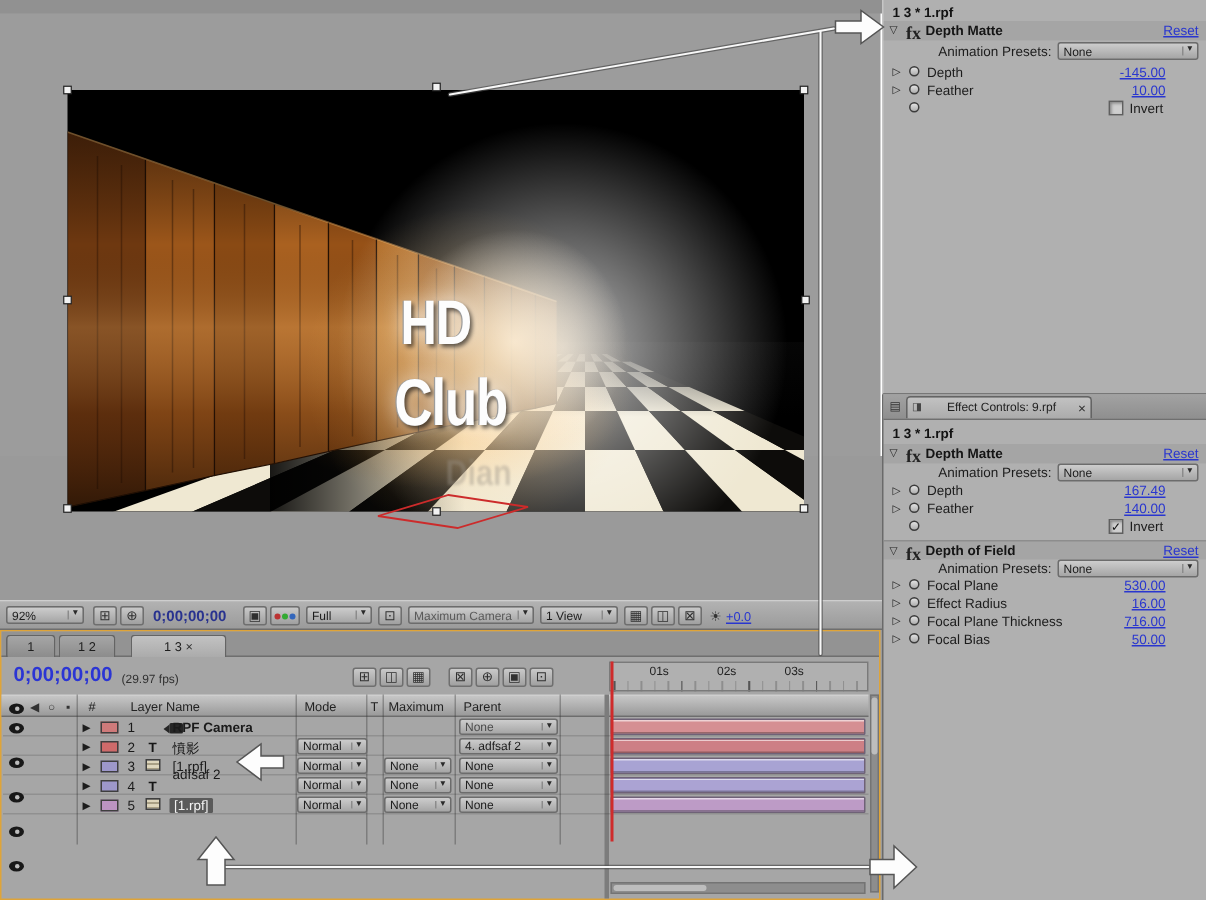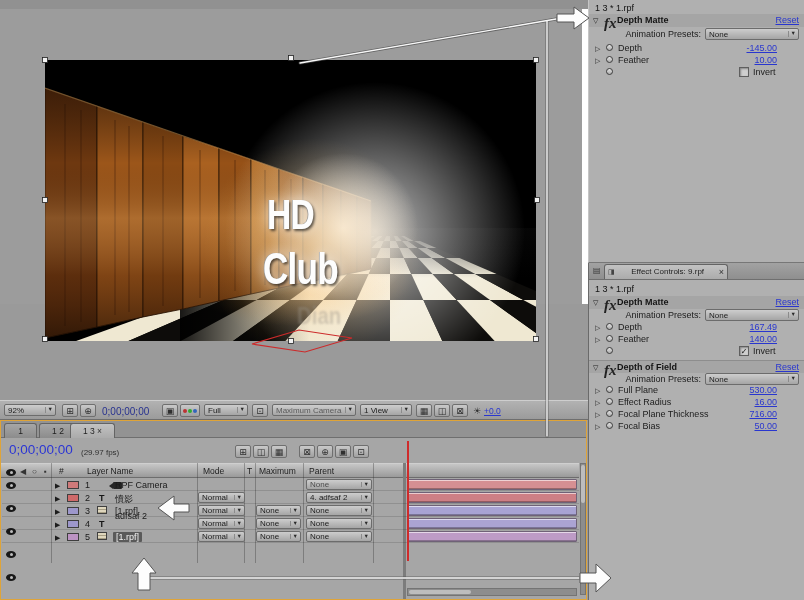--- a/index.html
+++ b/index.html
@@ -1,52 +1,52 @@
 <!DOCTYPE html>
 <html><head>
 <meta charset="utf-8">
 <style>
   *{margin:0;padding:0;box-sizing:border-box}
   html,body{width:804px;height:600px;overflow:hidden}
   body{font-family:"Liberation Sans","DejaVu Sans",sans-serif;font-size:9px;color:#1a1a1a;background:#9a9a9a}
   .p{position:absolute}
-  .b{font-weight:normal}
+  .b{font-weight:bold}
   .val{color:#2936cf;text-decoration:underline;font-size:9px}
   .lnk{color:#2936cf;text-decoration:underline;font-size:9px;cursor:pointer}
   .tw{font-size:7px;color:#1d1d1d;line-height:1}
   .sw{display:inline-block;width:7px;height:7px;border:1px solid #3c3c3c;border-radius:50%;background:linear-gradient(#e2e2e2,#aeaeae)}
   .chk{position:absolute;width:10px;height:10px;background:#cfcfcf;border:1px solid #5f5f5f;box-shadow:inset 1px 1px 2px rgba(0,0,0,.35);font-size:8px;line-height:9px;text-align:center;color:#0e0e0e;font-weight:bold}
   .dd{position:absolute;display:flex;align-items:center;background:linear-gradient(#cdcdcd,#a5a5a5);border:1px solid #6c6c6c;border-radius:2px;padding:0 2px 0 3px;font-size:8px;color:#1c1c1c;height:12px}
   .dd .tx{flex:1 1 auto;white-space:nowrap;overflow:hidden}
   .dd .ar{font-size:5.5px;color:#2a2a2a;margin-left:2px;border-left:1px solid #8b8b8b;padding-left:2px;line-height:1}
   .icbtn{position:absolute;display:flex;align-items:center;justify-content:center;background:linear-gradient(#c9c9c9,#a0a0a0);border:1px solid #6f6f6f;border-radius:2px;color:#2f2f2f;font-size:9px}
   .eye{display:inline-block;width:10px;height:7px;background:#181818;border-radius:50%;position:relative}
   .eye::after{content:"";position:absolute;left:3.5px;top:2px;width:3px;height:3px;border-radius:50%;background:#bdbdbd}
   .cam{display:inline-block;width:9px;height:7px;background:#262626;position:relative;border-radius:1px;margin-left:4px}
   .cam::before{content:"";position:absolute;left:-4px;top:0.5px;border-top:3px solid transparent;border-bottom:3px solid transparent;border-right:4px solid #262626}
   .foot{display:inline-block;width:10px;height:8px;border:1px solid #3f3f3f;background:repeating-linear-gradient(180deg,#ded6bd 0 2px,#a89f85 2px 3px)}
   .tico{font-size:9px;font-weight:bold;color:#161616}
   .vsep{position:absolute;width:1px;background:rgba(50,50,50,.35)}
   .tab{position:absolute;height:15px;line-height:14px;text-align:center;font-size:8.5px;color:#1e1e1e;background:linear-gradient(#a6a6a6,#8c8c8c);border:1px solid #646464;border-bottom:none;border-radius:3px 3px 0 0}
   .tab.on{background:linear-gradient(#c2c2c2,#ababab)}
   .fxname{font-weight:bold;font-size:9px;color:#141414}
-  .fxg{font-style:italic;font-weight:bold;font-family:"Liberation Serif","DejaVu Serif",serif;font-size:15px;color:#222}
+  .fxg{font-weight:bold;font-family:"Liberation Serif","DejaVu Serif",serif;font-size:12px;color:#222}
   .plabel{font-size:9px;color:#1c1c1c}
   .hcol{font-size:8.5px;color:#222}
   .bar{position:absolute;height:11px;border:1px solid #6f6277;box-shadow:inset 0 1px 0 rgba(255,255,255,.6),inset 0 -1px 0 rgba(0,0,0,.28);border-radius:1px}
   .chip{position:absolute;width:12px;height:8px;border:1px solid #3e3e3e}
   .selname{background:#5a5a5a;color:#f2f2f2;padding:0 3px;border-radius:1px}
   .rowline{position:absolute;left:1px;width:577px;height:13px;border-bottom:1px solid rgba(0,0,0,.13)}
 </style>
 </head>
 <body>
 
 <div id="root" class="p" style="left:0;top:0;width:804px;height:600px;background:#9a9a9a">
 
-  <div class="p" style="left:0;top:0;width:588px;height:304px;background:#9c9c9c;border-right:6px solid #ffffff">
+  <div class="p" style="left:0;top:0;width:588px;height:304px;background:#9c9c9c;border-right:1px solid #ffffff">
     <div class="p" style="left:0;top:0;width:588px;height:9px;background:#919191"></div>
 
     <div class="p" style="left:45px;top:60px;width:491px;height:281px;background:#000;overflow:hidden">
 
       <svg class="p" style="left:0;top:0" width="491" height="281">
         <defs>
           <linearGradient id="fadeH" x1="0" y1="0" x2="0" y2="1">
             <stop offset="0" stop-color="#060606" stop-opacity="0.95"></stop>
             <stop offset="1" stop-color="#060606" stop-opacity="0"></stop>
           </linearGradient>
@@ -343,21 +343,21 @@
       <span class="p lnk" style="right:6px;top:1px">Reset</span>
     </div>
     <div class="p plabel" style="left:0;top:111px;width:112px;text-align:right">Animation Presets:</div>
     <div class="dd" style="left:116px;top:110px;width:94px">
         <span class="tx">None</span>
         <span class="ar">▼</span>
       </div>
     <div>
       <span class="p tw" style="left:6px;top:124px">▷</span>
       <span class="sw p" style="left:17px;top:123px"></span>
-      <span class="p plabel" style="left:29px;top:122px">Full Plane</span>
+      <span class="p plabel" style="left:29px;top:122px">Focal Plane</span>
       <span class="p val" style="right:27px;top:122px">530.00</span>
     </div>
     <div>
       <span class="p tw" style="left:6px;top:136px">▷</span>
       <span class="sw p" style="left:17px;top:135px"></span>
       <span class="p plabel" style="left:29px;top:134px">Effect Radius</span>
       <span class="p val" style="right:27px;top:134px">16.00</span>
     </div>
     <div>
       <span class="p tw" style="left:6px;top:148px">▷</span>
@@ -370,21 +370,21 @@
       <span class="sw p" style="left:17px;top:159px"></span>
       <span class="p plabel" style="left:29px;top:158px">Focal Bias</span>
       <span class="p val" style="right:27px;top:158px">50.00</span>
     </div>
   </div>
 
   <div class="p" style="left:0;top:420px;width:587px;height:180px;background:#a6a6a6;border:1px solid #dfa438">
     <div class="p" style="left:0;top:0;width:585px;height:17px;background:#939393;border-bottom:1px solid #6f6f6f">
       <div class="tab" style="left:3px;top:2px;width:33px"><span>1</span></div>
       <div class="tab" style="left:38px;top:2px;width:38px"><span>1 2</span></div>
-      <div class="tab on" style="left:69px;top:2px;width:45px"><span>1 3</span> <span style="color:#333">×</span></div>
+      <div class="tab on" style="left:86px;top:2px;width:64px"><span>1 3</span> <span style="color:#333">×</span></div>
     </div>
 
     <div class="p b" style="left:8px;top:21px;font-size:13.5px;color:#2b35d4">0;00;00;00</div>
     <div class="p" style="left:80px;top:27px;font-size:8px;color:#303030">(29.97 fps)</div>
 
     <div class="icbtn" style="left:234px;top:24px;width:16px;height:13px">
         <span>⊞</span>
       </div>
     <div class="icbtn" style="left:252px;top:24px;width:16px;height:13px">
         <span>◫</span>
@@ -398,20 +398,25 @@
     <div class="icbtn" style="left:316px;top:24px;width:16px;height:13px">
         <span>⊕</span>
       </div>
     <div class="icbtn" style="left:334px;top:24px;width:16px;height:13px">
         <span>▣</span>
       </div>
     <div class="icbtn" style="left:352px;top:24px;width:16px;height:13px">
         <span>⊡</span>
       </div>
 
+    <div class="p" style="left:405px;top:20px;width:173px;height:20px;background:#b0b0b0;border:1px solid #7a7a7a;background-image:repeating-linear-gradient(90deg,#555 0 1px,transparent 1px 45px),repeating-linear-gradient(90deg,#8e8e8e 0 1px,transparent 1px 9px);background-position:2px 12px;background-size:100% 8px;background-repeat:repeat-x">
+      <span class="p" style="left:26px;top:1px;font-size:8px;color:#222">01s</span>
+      <span class="p" style="left:71px;top:1px;font-size:8px;color:#222">02s</span>
+      <span class="p" style="left:116px;top:1px;font-size:8px;color:#222">03s</span>
+    </div>
 
     <div class="p" style="left:0;top:42px;width:578px;height:15px;background:linear-gradient(#c6c6c6,#9a9a9a);border-top:1px solid #cfcfcf;border-bottom:1px solid #6d6d6d">
       <span class="eye p" style="left:5px;top:4px"></span>
       <span class="p" style="left:19px;top:3px;font-size:8px;color:#333">◀</span>
       <span class="p" style="left:31px;top:3px;font-size:8px;color:#333">○</span>
       <span class="p" style="left:43px;top:3px;font-size:8px;color:#333">▪</span>
       <span class="p hcol" style="left:58px;top:2px">#</span>
       <span class="p hcol" style="left:86px;top:2px">Layer Name</span>
       <span class="p hcol" style="left:202px;top:2px">Mode</span>
       <span class="p hcol" style="left:246px;top:2px">T</span>

